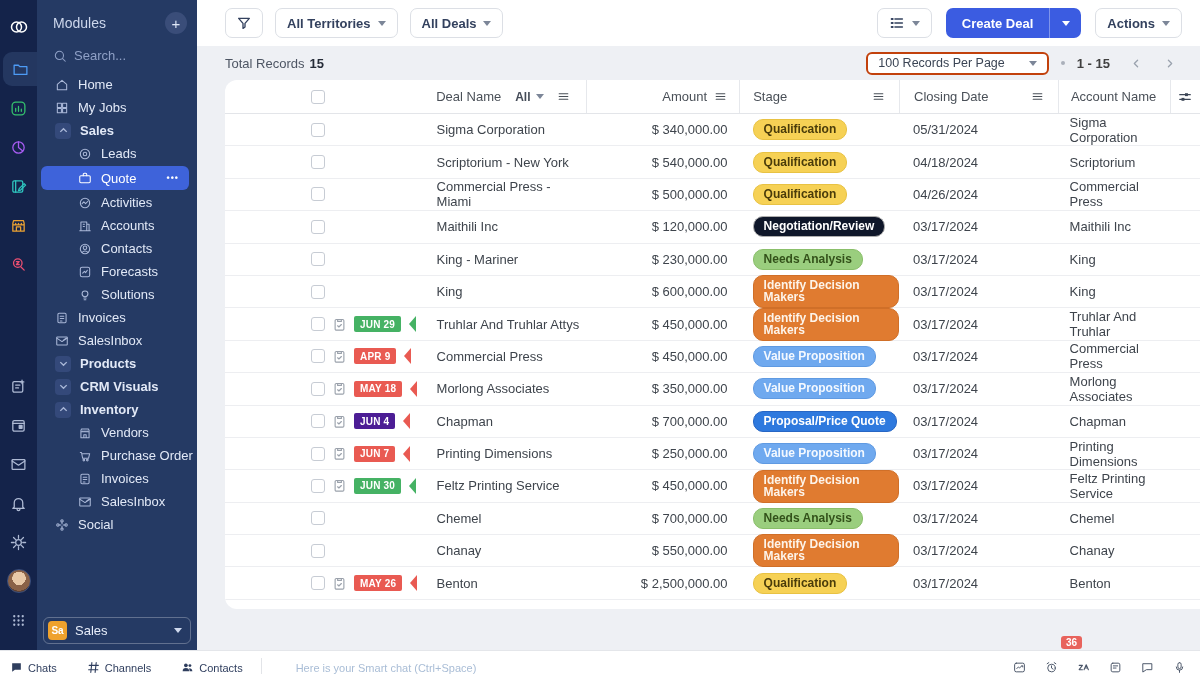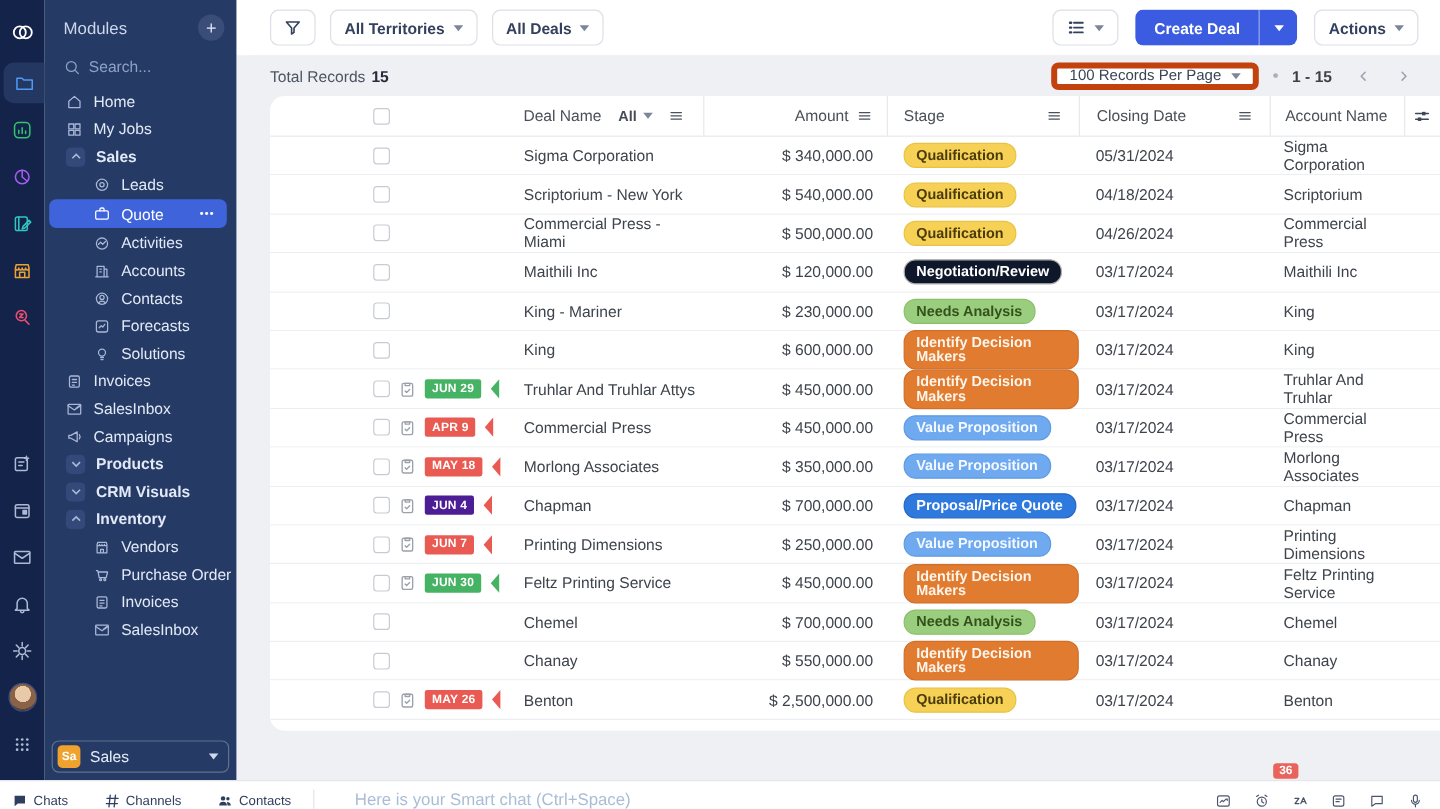--- a/index.html
+++ b/index.html
@@ -43,21 +43,21 @@
   .tb-gap { width:12px; } .tb-flex { flex:1; }
   .split { display:flex; height:30px; border-radius:7px; overflow:hidden; margin:0 14px; }
   .split .mainpart { background:#3b5ce1; color:#fff; font-size:13px; font-weight:bold; display:flex; align-items:center; padding:0 16px; cursor:pointer; }
   .split .caretpart { background:#3b5ce1; width:32px; display:flex; align-items:center; justify-content:center; border-left:1px solid rgba(255,255,255,.35); cursor:pointer; }
 
   #content { position:absolute; top:46px; left:0; right:0; bottom:24px; background:#eef0f4; border-top-left-radius:10px; }
   .records-bar { height:34px; display:flex; align-items:center; padding:0 24px 0 28px; }
   .total-label { font-size:13px; color:#4d5563; }
   .total-value { font-size:13px; font-weight:bold; color:#262c38; margin-left:5px; }
   .rb-flex { flex:1; }
-  .pp-btn { height:23px; background:#fff; border:5px solid #c2410c; border-radius:6px; display:flex; align-items:center; gap:8px; padding:0 10px; font-size:12.5px; color:#3a4454; cursor:pointer; }
+  .pp-btn { height:23px; background:#fff; border:2px solid #c2410c; border-radius:6px; display:flex; align-items:center; gap:24px; padding:0 10px; font-size:12.5px; color:#3a4454; cursor:pointer; }
   .dot-sep { width:4px; height:4px; border-radius:50%; background:#aab0ba; margin:0 12px; }
   .range { font-size:13px; font-weight:bold; color:#404040; }
   .pg-arrow { margin-left:20px; color:#9aa2ae; cursor:pointer; }
 
   #card { position:absolute; top:34px; left:28px; right:0; bottom:17px; background:#fff; border-radius:12px 0 0 12px; overflow:hidden; }
   .thead { display:flex; height:34px; border-bottom:1px solid #e3e5e9; align-items:center; font-size:13px; color:#4a5058; }
   .trow { display:flex; height:32.4px; border-bottom:1px solid #edeef1; align-items:center; font-size:13px; color:#3e444c; background:#fff; cursor:pointer; }
   .c1 { width:155px; display:flex; align-items:center; padding-left:38px; gap:7px;margin-left:48px; }
   .c2 { width:173px; padding-left:15px; }
   .c3 { width:162px; text-align:right; padding-right:12px; }
@@ -76,21 +76,21 @@
   .cbx { width:14px; height:14px; border:1.5px solid #c7ccd4; border-radius:3px; background:#fff; flex:none; cursor:pointer; }
   .clip { color:#9aa1ab; flex:none; }
   .flag { height:16px; display:flex; align-items:center; border-radius:2px; color:#fff; font-size:10px; font-weight:bold; padding:0 6px; letter-spacing:.2px; flex:none; }
   .flag-tail { width:0; height:0; border-top:8px solid transparent; border-bottom:8px solid transparent; border-right:7px solid; margin-left:1px; flex:none; }
   .badge { display:inline-block; padding:3px 10px 4px; border-radius:10px; font-size:12px; font-weight:bold; line-height:1; border:1px solid transparent; }
 
   
   #chatbar { position:absolute; left:0; bottom:0; width:1200px; height:24px; background:#ffffff; border-top:1px solid #e4e6ea; display:flex; align-items:flex-end; font-size:11px; color:#2f3e5e; z-index:6; }
   .cb-item { display:flex; align-items:center; gap:5px; cursor:pointer; }
   .cb-sep { width:1px; height:16px; background:#e2e4e8; margin:0 14px 0 18px; }
-  .cb-input { flex:1; color:#a9bdd6; font-size:14px;padding-left:20px; }
+  .cb-input { flex:1; color:#a9bdd6; font-size:11px;padding-left:20px; }
   .cb-icons { display:flex; align-items:center; gap:19px; padding-right:14px; color:#4a5568; }
   .cb-ic { position:relative; cursor:pointer; }
   #notif-badge { position:absolute; left:1061px; top:636px; background:#e8635c; color:#fff; font-size:10px; font-weight:bold; border-radius:3px; padding:1px 5px; z-index:7; }
 </style>
 </head>
 <body>
 
 <div id="rail">
   <div class="rail-btn logo">
       <svg width="20" height="20" viewBox="0 0 24 24" fill="none" stroke="currentColor" stroke-width="1.8" stroke-linecap="round" stroke-linejoin="round">
@@ -299,28 +299,20 @@
         <span class="lbl">Invoices</span>
       </div>
       <div class="nav-item">
         <span class="ic">
           <svg width="14" height="14" viewBox="0 0 24 24" fill="none" stroke="currentColor" stroke-width="1.8" stroke-linecap="round" stroke-linejoin="round">
             <rect x="3" y="5" width="18" height="14" rx="1"></rect>
             <path d="M3 7l9 6 9-6M14 11l5-4"></path>
           </svg>
         </span>
         <span class="lbl">SalesInbox</span>
-      </div>
-      <div class="nav-item">
-        <span class="ic">
-          <svg width="14" height="14" viewBox="0 0 24 24" fill="none" stroke="currentColor" stroke-width="1.8" stroke-linecap="round" stroke-linejoin="round">
-            <path d="M4 10v4h3l9 5V5l-9 5zM19 9a5 5 0 0 1 0 6"></path>
-          </svg>
-        </span>
-        <span class="lbl">Campaigns</span>
       </div>
       <div class="nav-item">
         <span class="ic" style="background: rgb(52, 73, 122); border-radius: 4px; width: 16px; height: 16px;">
           <svg width="11" height="11" viewBox="0 0 24 24" fill="none" stroke="currentColor" stroke-width="3">
             <path d="M5 9l7 7 7-7"></path>
           </svg>
         </span>
         <span class="lbl" style="font-weight: bold;">Products</span>
       </div>
       <div class="nav-item">

